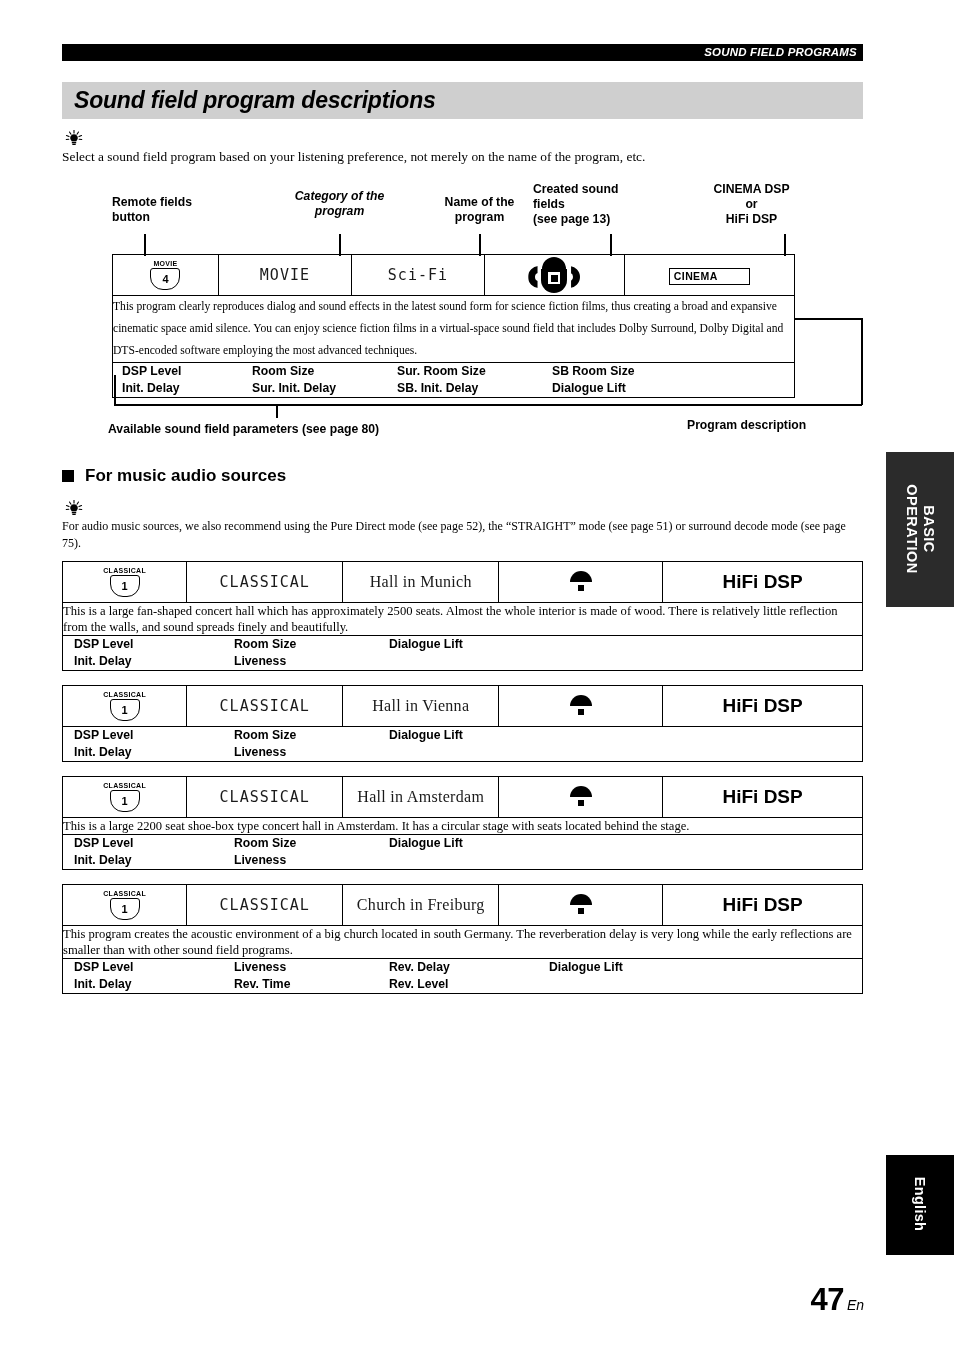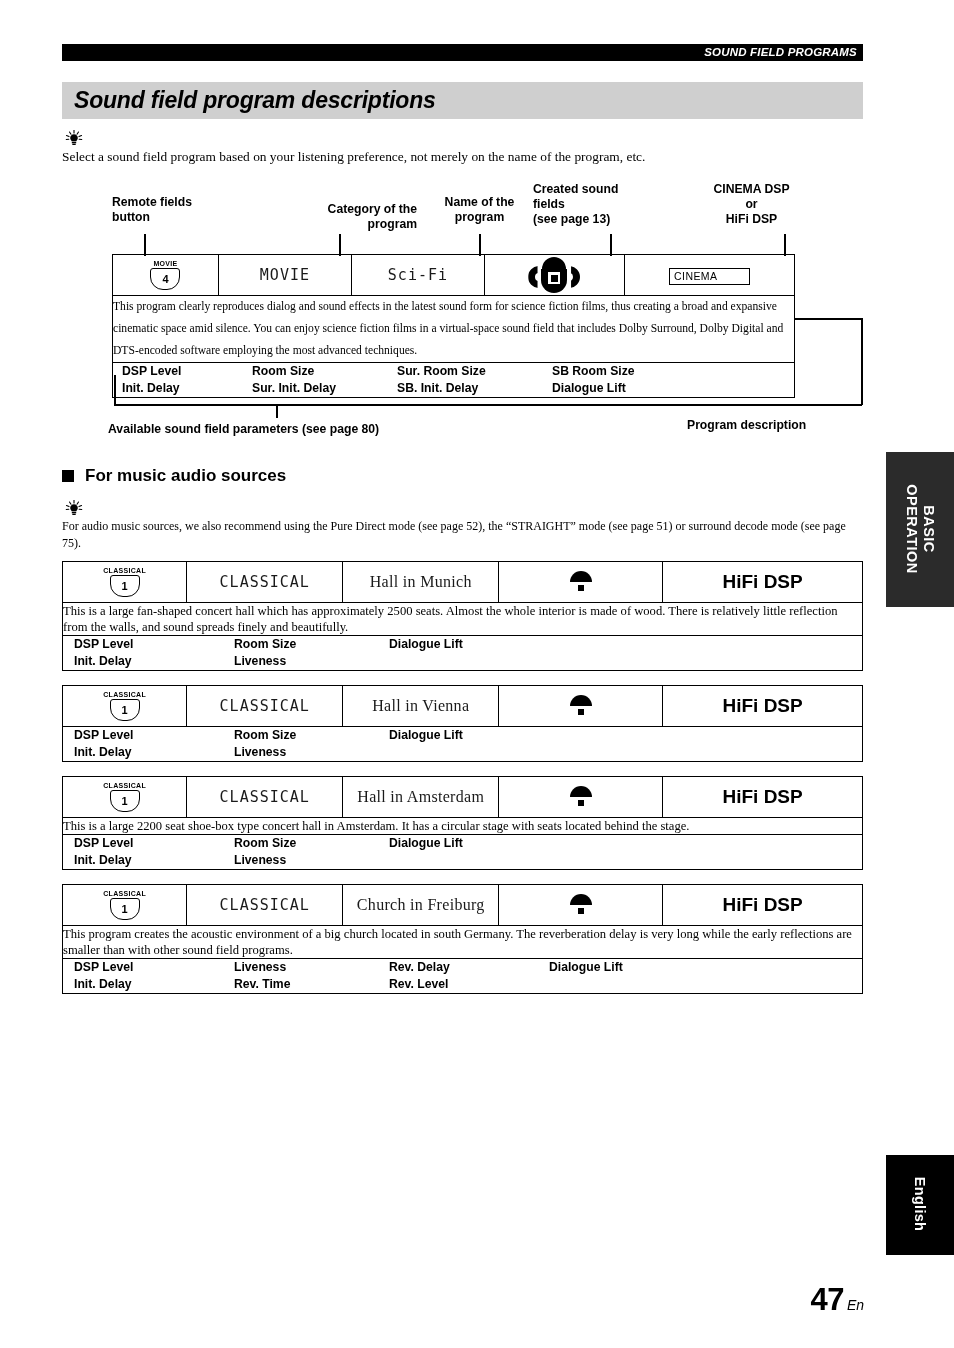--- a/index.html
+++ b/index.html
@@ -88,21 +88,21 @@
     font-family: "Liberation Sans", sans-serif;
     font-weight: bold;
     font-size: 12.2px;
     line-height: 15px;
   }
   .callout {
     position: absolute;
     white-space: pre-line;
   }
   .c-remote   { left: 50px;  top: 13px; }
-  .c-category { left: 200px; top: 20px; text-align: right; width: 155px;}
+  .c-category { left: 200px; top: 7px; text-align: center; width: 155px; font-style: italic;}
   .c-name     { left: 340px; top: 13px; text-align: center; width: 155px;}
   .c-created  { left: 471px; top: 0px; }
   .c-cinema   { left: 612px; top: 0px; text-align: center; width: 155px;}
 
   .leader {
     position: absolute;
     width: 1.5px;
     background: #000;
   }
   .ld1 { left: 82px;  top: 52px; height: 22px; }
@@ -184,21 +184,21 @@
     font-size: 19px;
   }
 
   
   .cinema-dsp {
     display: inline-flex;
     align-items: stretch;
     border: 1.5px solid #000;
     height: 15px;
     font-family: "Liberation Sans", sans-serif;
-    font-weight: normal;
+    font-weight: bold;
     font-size: 10.5px;
     line-height: 15px;
   }
   .cinema-dsp .cd-a {
     background: #fff; color: #000; padding: 0 3px 0 4px;
     letter-spacing: 0.4px;
   }
   .cinema-dsp .cd-b {
     background: #000; color: #fff; padding: 0 4px 0 2px;
     letter-spacing: 0.2px;

